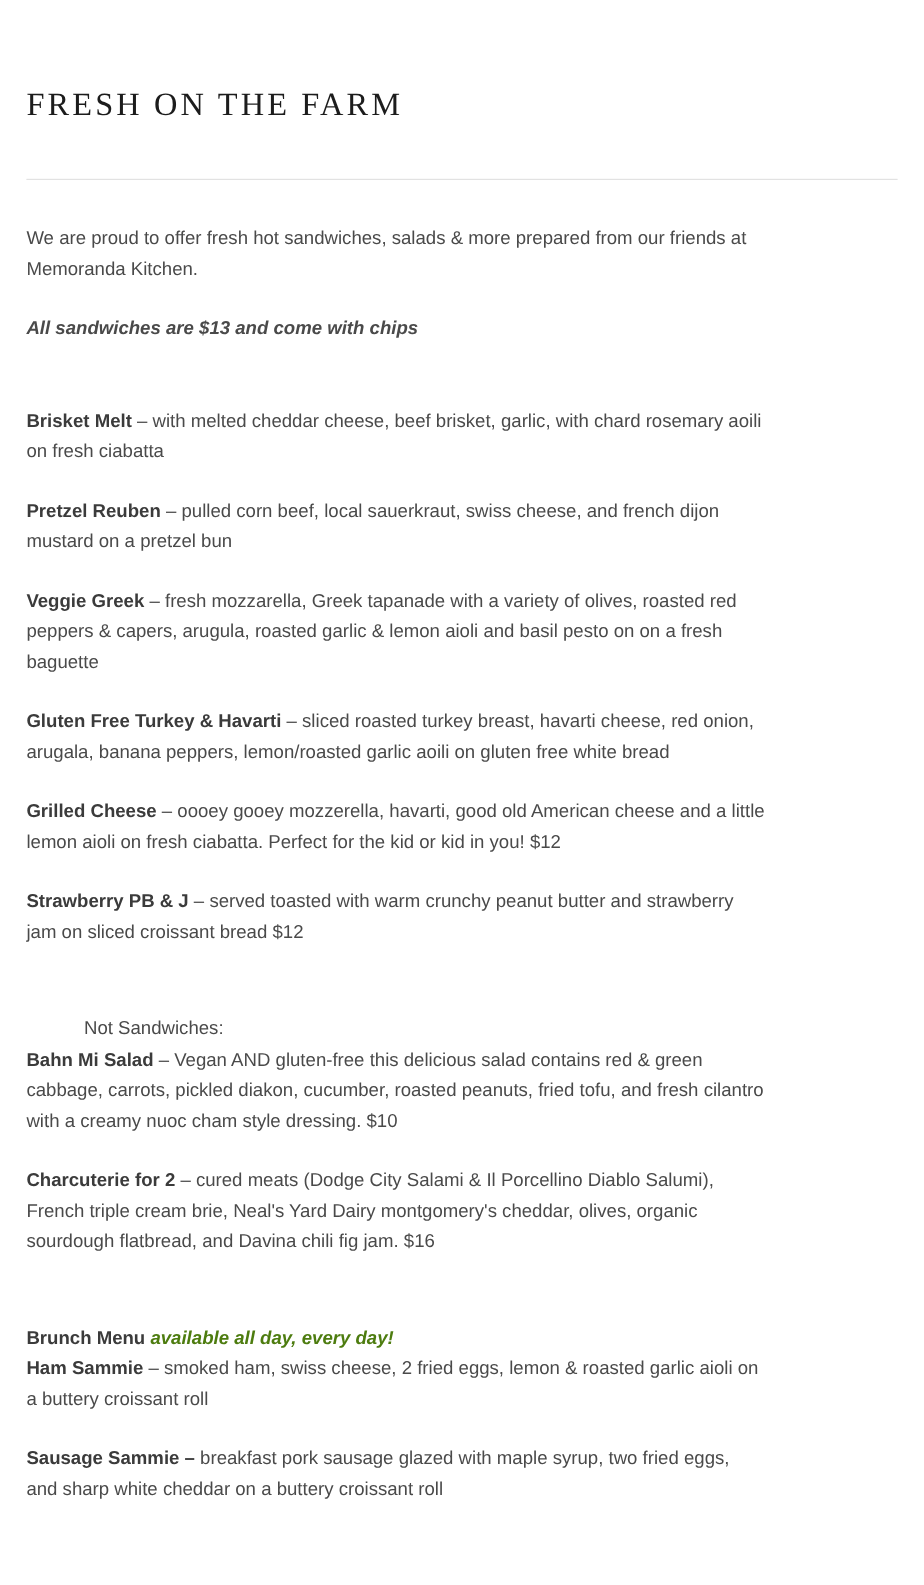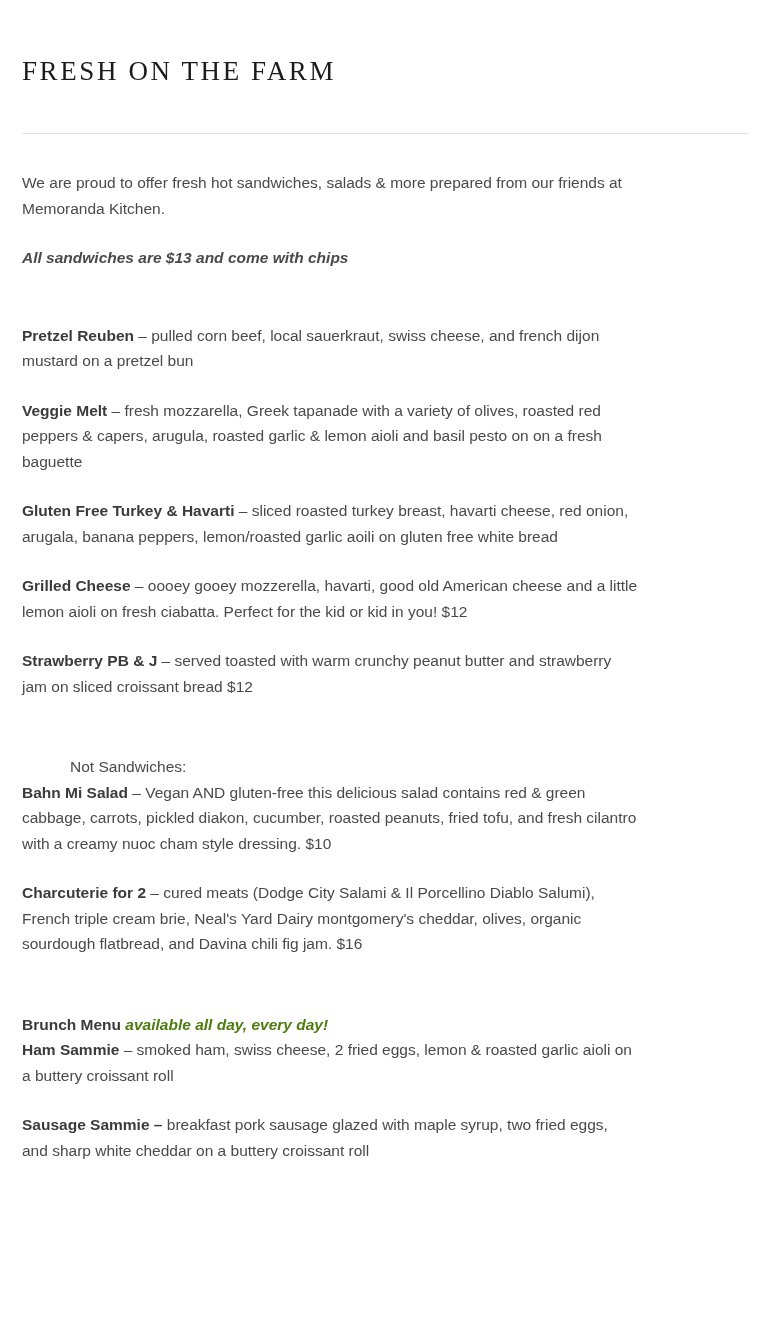--- a/index.html
+++ b/index.html
@@ -10,21 +10,21 @@
   body {
     width: 770px;
     min-height: 1321px;
     font-family: "Liberation Sans", sans-serif;
     color: #444444;
     -webkit-font-smoothing: antialiased;
   }
   .page {
     width: 660px;
     box-sizing: border-box;
-    padding: 0 22px;
+    padding: 16px 22px;
   }
   .page-title {
     font-family: "Liberation Serif", serif;
     font-size: 27px;
     font-weight: 400;
     color: #1c1c1c;
     letter-spacing: 2.6px;
     margin: 0;
     padding-top: 55px;
     line-height: 1.2;
@@ -97,24 +97,27 @@
     </p>
 
     <p class="para">
       <span class="note">All sandwiches are $13 and come with chips</span>
     </p>
 
     <div class="spacer-lg"></div>
 
     <div>
       <p class="para">
+        <span class="item-name">Brisket Melt</span><span> – with melted cheddar cheese, beef brisket, garlic, with chard rosemary aoili on fresh ciabatta</span>
+      </p>
+      <p class="para">
         <span class="item-name">Pretzel Reuben</span><span> – pulled corn beef, local sauerkraut, swiss cheese, and french dijon mustard on a pretzel bun</span>
       </p>
       <p class="para">
-        <span class="item-name">Veggie Melt</span><span> – fresh mozzarella, Greek tapanade with a variety of olives, roasted red peppers &amp; capers, arugula, roasted garlic &amp; lemon aioli and basil pesto on on a fresh baguette</span>
+        <span class="item-name">Veggie Greek</span><span> – fresh mozzarella, Greek tapanade with a variety of olives, roasted red peppers &amp; capers, arugula, roasted garlic &amp; lemon aioli and basil pesto on on a fresh baguette</span>
       </p>
       <p class="para">
         <span class="item-name">Gluten Free Turkey &amp; Havarti</span><span> – sliced roasted turkey breast, havarti cheese, red onion, arugala, banana peppers, lemon/roasted garlic aoili on gluten free white bread</span>
       </p>
       <p class="para">
         <span class="item-name">Grilled Cheese</span><span> – oooey gooey mozzerella, havarti, good old American cheese and a little lemon aioli on fresh ciabatta. Perfect for the kid or kid in you! $12</span>
       </p>
       <p class="para">
         <span class="item-name">Strawberry PB &amp; J</span><span> – served toasted with warm crunchy peanut butter and strawberry jam on sliced croissant bread $12</span>
       </p>

